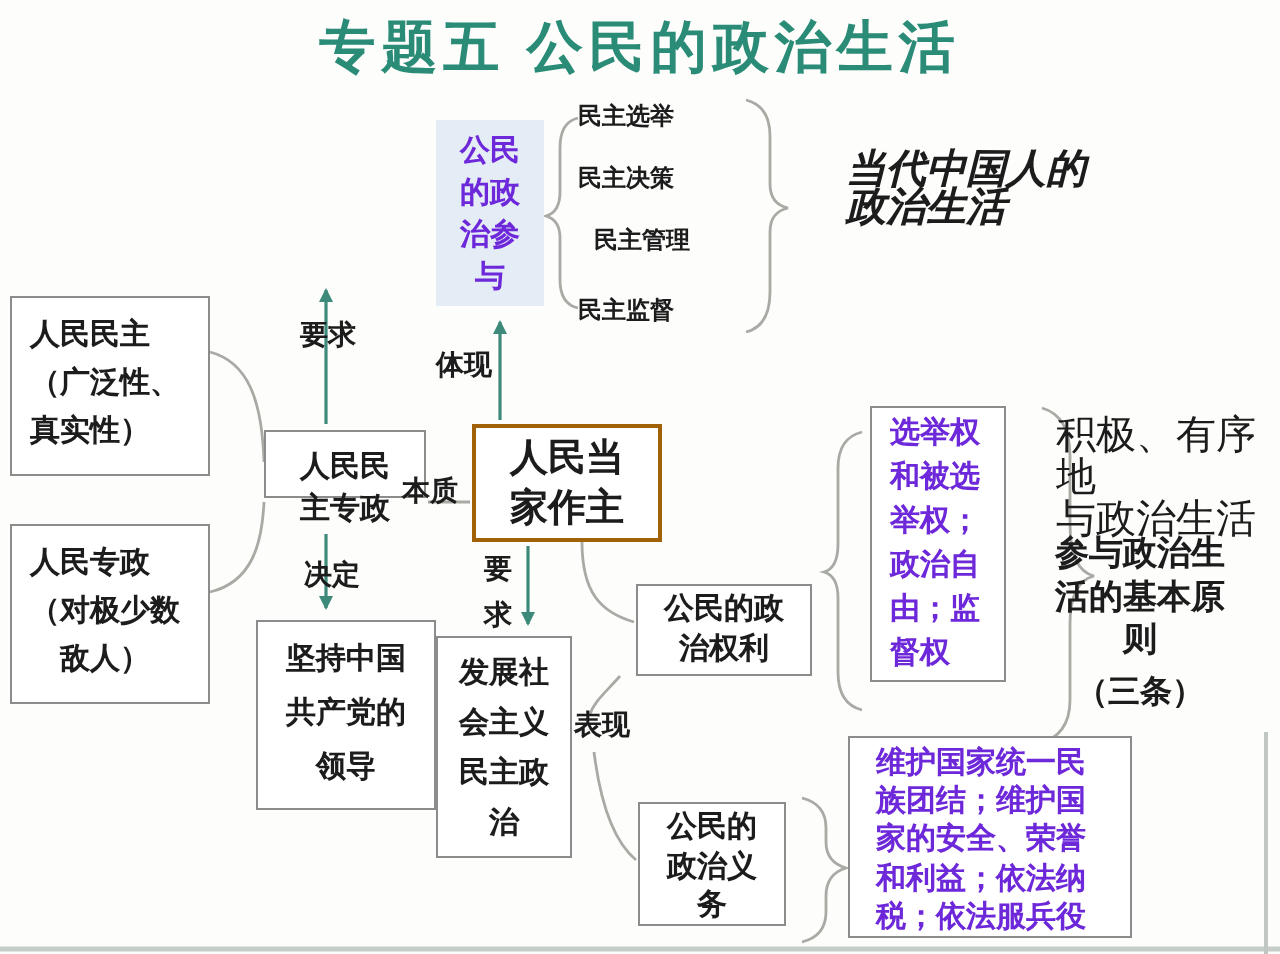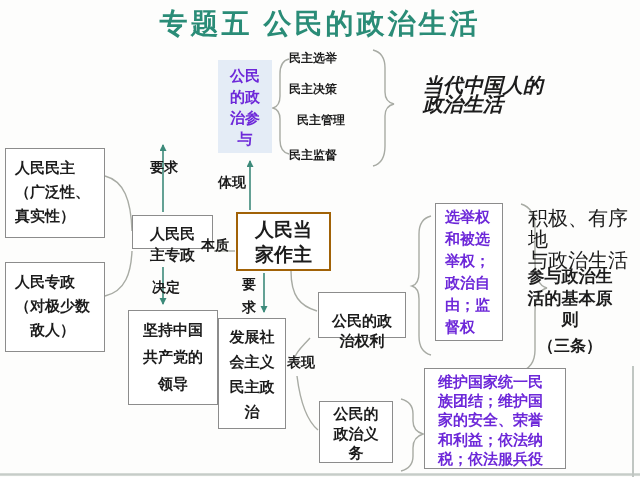--- a/index.html
+++ b/index.html
@@ -33,21 +33,21 @@
   #demo-2{left:297px;top:112px;}
   #demo-3{left:289px;top:147px;}
   #n-contemporary{left:423px;top:76px;width:120px;font-size:20px;font-weight:600;line-height:19px;white-space:pre-line;font-style:italic;}
   #n-rmmz{left:5px;top:148px;width:100px;height:90px;text-align:left;padding:7px 4px 0 9px;line-height:24px;}
   #n-rmzz{left:5px;top:262px;width:100px;height:90px;text-align:left;padding:7px 4px 0 9px;line-height:24px;}
   #n-ddd{left:132px;top:215px;width:81px;height:34px;padding:7px 14px;line-height:21px;}
   #n-master{left:236px;top:212px;width:95px;height:59px;border:2px solid #a16207;
     font-size:19px;font-weight:bold;padding:3px 15px;line-height:25px;}
   #n-party{left:128px;top:310px;width:90px;height:95px;padding:5px 12px;line-height:27px;}
   #n-develop{left:218px;top:318px;width:68px;height:111px;padding:5px 9px;line-height:25px;}
-  #n-rights{left:318px;top:292px;width:88px;height:46px;padding:18px 10px;line-height:20px;}
+  #n-rights{left:318px;top:292px;width:88px;height:46px;padding:2px 10px;line-height:20px;}
   #n-rights-detail{left:435px;top:203px;width:68px;height:138px;padding:2px 9px;line-height:22px;text-align:left;font-weight:bold;}
   #n-duties{left:319px;top:401px;width:74px;height:62px;padding:2px 12px;line-height:19.5px;}
   #n-duties-detail{left:424px;top:368px;width:142px;height:101px;padding:3px 13px;line-height:19.2px;text-align:left;font-weight:bold;}
   #t-orderly{left:528px;top:176px;width:112px;font-size:20px;font-weight:400;line-height:21px;white-space:pre-line;margin-top:32px;}
   #t-principles{left:526px;top:266px;width:88px;font-size:17px;font-weight:600;line-height:21.5px;text-align:center;}
   #t-principles-note{left:526px;top:336px;width:88px;font-size:16px;font-weight:600;text-align:center;}
   #l-req-top{left:150px;top:159px;}
   #l-embody{left:218px;top:174px;}
   #l-essence{left:201px;top:237px;}
   #l-determine{left:152px;top:279px;}

